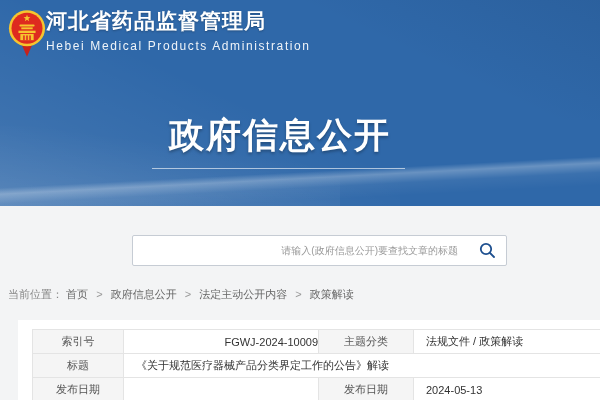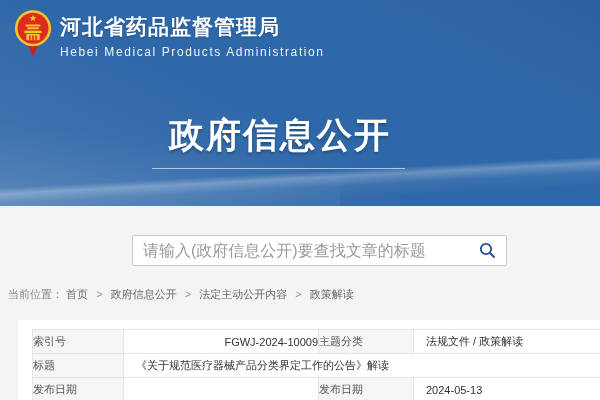--- a/index.html
+++ b/index.html
@@ -9,52 +9,52 @@
   .banner{position:absolute;left:0;top:0;width:600px;height:206px;background:#2f68a9;overflow:hidden;}
   .wave-a{position:absolute;top:-60px;left:-120px;width:520px;height:280px;
           background:linear-gradient(25deg,rgba(255,255,255,0.14),rgba(255,255,255,0) 55%);}
   .wave-b{position:absolute;top:138px;left:-20px;width:660px;height:80px;transform:rotate(-3deg);
           background:linear-gradient(to bottom,rgba(255,255,255,0) 42%,rgba(255,255,255,0.28) 50%,rgba(255,255,255,0.06) 62%,rgba(255,255,255,0) 78%);}
   .wave-c{position:absolute;bottom:-10px;left:0;width:340px;height:90px;
           background:linear-gradient(8deg,rgba(255,255,255,0.12),rgba(255,255,255,0) 70%);}
   .wave-d{position:absolute;top:0;right:0;width:420px;height:120px;
           background:linear-gradient(205deg,rgba(10,30,60,0.10),rgba(10,30,60,0) 45%);}
 
-  .logo{position:absolute;left:14px;top:9px;display:flex;align-items:flex-end;gap:8px;cursor:pointer;}
+  .logo{position:absolute;left:8px;top:9px;display:flex;align-items:flex-start;cursor:pointer;}
   .emblem{display:block;}
   .org-names{display:flex;flex-direction:column;}
   .org-cn{color:#fff;font-size:21px;font-weight:bold;letter-spacing:1px;line-height:24px;
           text-shadow:0 1px 2px rgba(0,0,0,0.25);white-space:nowrap;}
   .org-en{color:rgba(255,255,255,0.92);font-size:12px;letter-spacing:1.6px;margin-top:6px;white-space:nowrap;}
 
   .banner-title{position:absolute;left:0;top:112px;width:560px;text-align:center;color:#fff;
                 font-size:35px;font-weight:bold;letter-spacing:2px;
                 text-shadow:0 2px 3px rgba(0,0,0,0.28);}
   .banner-underline{position:absolute;left:152px;top:168px;width:253px;height:1px;
                     background:rgba(255,255,255,0.6);}
 
   
   .search-box{position:absolute;left:132px;top:235px;width:375px;height:31px;background:#fff;
               border:1px solid #c6ccd4;border-radius:2px;display:flex;align-items:center;box-sizing:border-box;}
   .search-input{flex:1;height:100%;border:none;outline:none;background:transparent;
-                font-size:16px;color:#333;padding:0 10px;font-family:inherit;}
+                font-size:10px;color:#333;padding:0 10px;font-family:inherit;text-align:right;}
   .search-input::placeholder{color:#9a9a9a;}
   .search-btn{width:38px;height:100%;display:flex;align-items:center;justify-content:center;
               background:transparent;border:none;cursor:pointer;padding:0;}
 
   
   .breadcrumb{position:absolute;left:8px;top:287px;font-size:11px;color:#888;white-space:nowrap;}
   .breadcrumb .crumb{color:#666;cursor:pointer;}
   .breadcrumb .sep{color:#999;margin:0 5px;}
 
   
   .card{position:absolute;left:18px;top:320px;width:640px;height:120px;background:#fff;}
   .info-table{border-collapse:collapse;table-layout:fixed;width:640px;margin:9px 0 0 14px;}
   .info-table td{border:1px solid #e4e4e4;height:24px;font-size:11px;padding:0;box-sizing:border-box;}
-  .info-table td.lbl{background:#f5f5f5;color:#555;text-align:left;}
+  .info-table td.lbl{background:#f5f5f5;color:#555;text-align:center;}
   .info-table td.val{color:#333;padding-left:12px;}
   .c1{width:91px;} .c2{width:195px;text-align:right;} .c3{width:95px;margin-top:41px;} .c4{width:259px;}
 </style>
 </head>
 <body>
 
 <div class="screen">
 
   <div class="banner">
     <div class="wave-a"></div>

